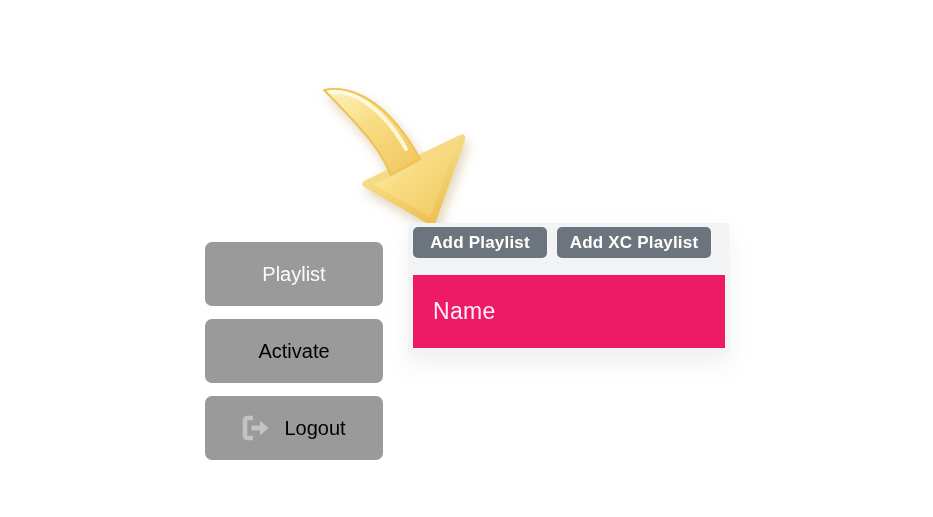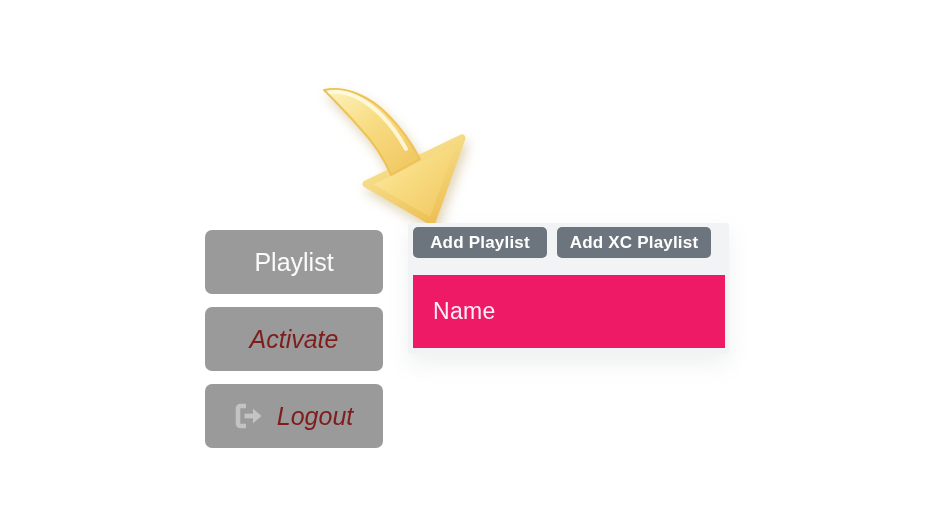--- a/index.html
+++ b/index.html
@@ -25,25 +25,26 @@
     left: 205px;
     width: 178px; height: 64px;
     background: #9a9a9a;
     border: none;
     border-radius: 7px;
     display: flex;
     align-items: center;
     justify-content: center;
     gap: 12px;
     font-family: "Liberation Sans", sans-serif;
-    font-size: 25px;
+    font-size: 20px;
     cursor: pointer;
+    margin-top: 12px;
   }
   .side-btn.active { color: #fbfbfb; }
-  .side-btn.inactive { color: #7f1d1d; font-style: italic; }
+  .side-btn.inactive { color: #000000; }
   #btn-playlist { top: 230px; }
   #btn-activate { top: 307px; }
   #btn-logout   { top: 384px; align-items: center; }
   .logout-icon { width: 30px; height: 26px; flex: 0 0 auto; }
 
   
   .panel {
     position: absolute;
     left: 408px; top: 223px;
     width: 321px; height: 131px;

